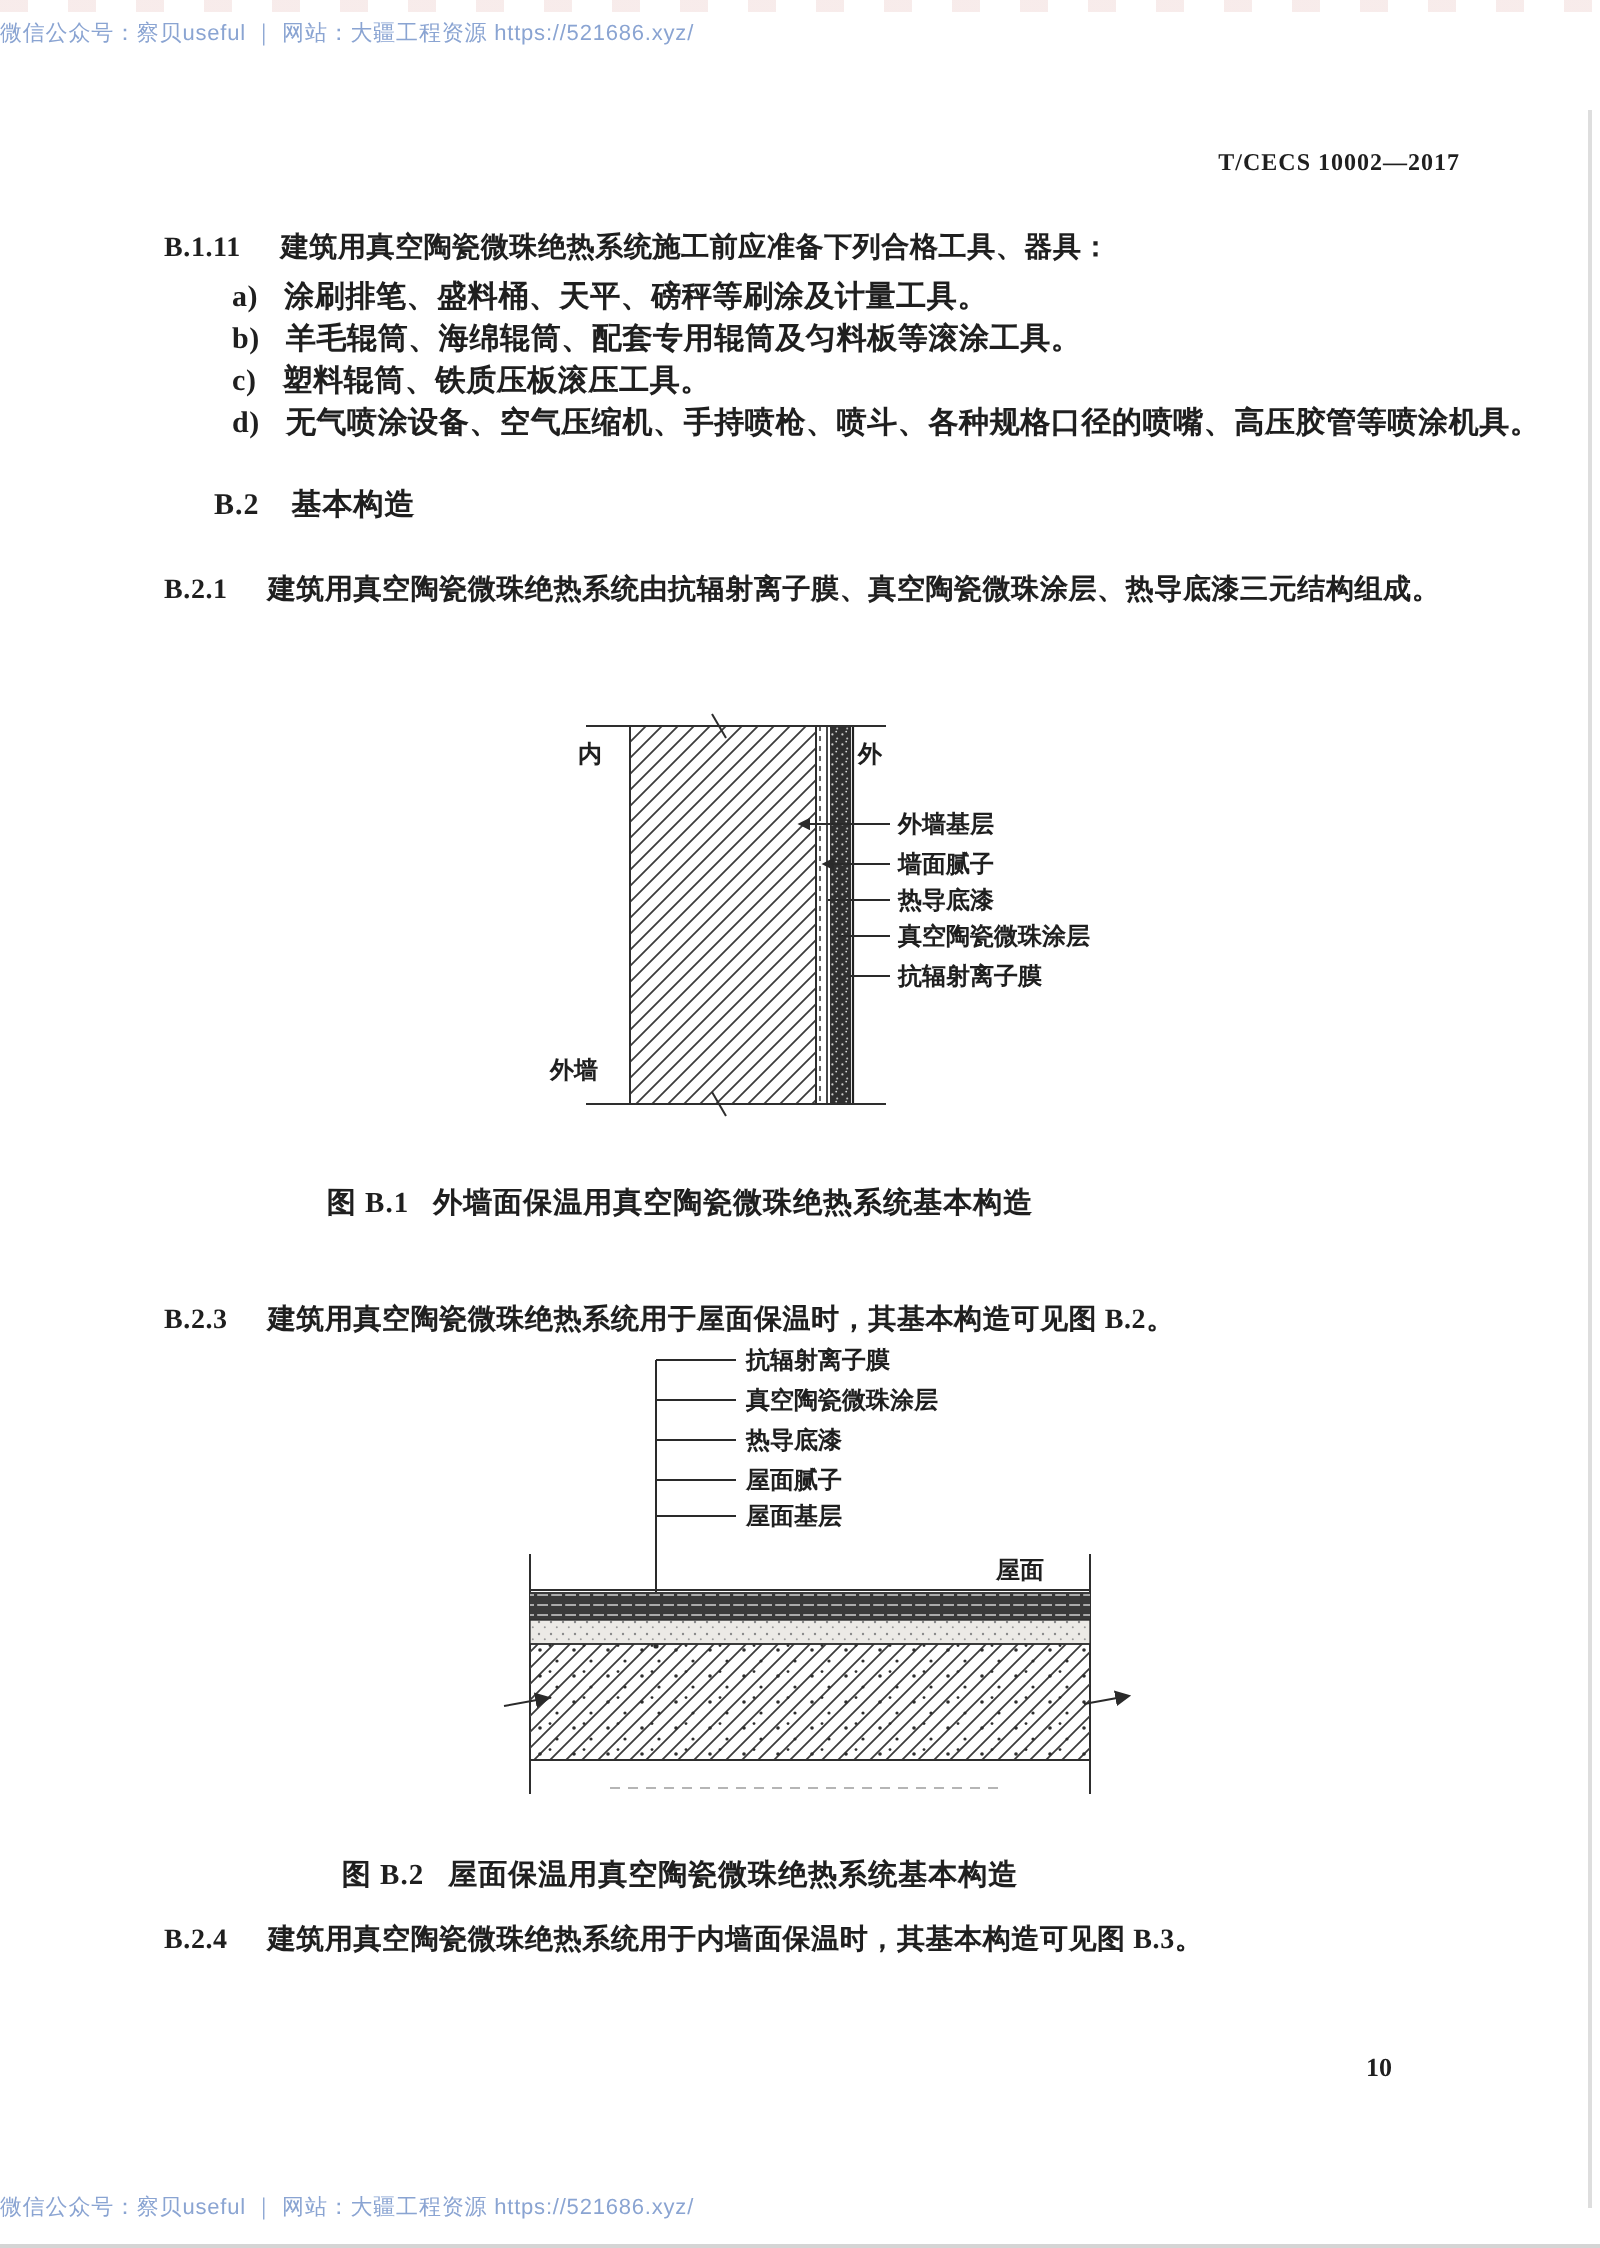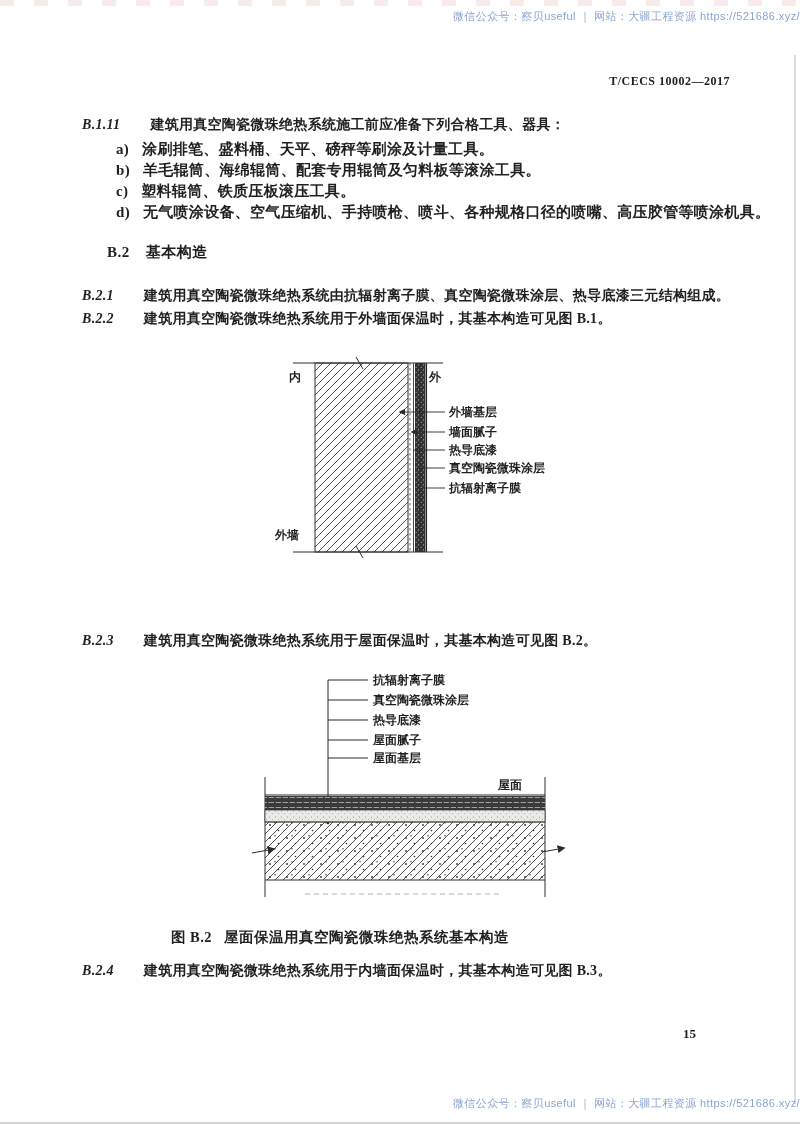--- a/index.html
+++ b/index.html
@@ -7,32 +7,32 @@
     position:relative;width:800px;height:1124px;background:#ffffff;
     font-family:"Liberation Serif","DejaVu Serif",serif;color:#1f1f1f;overflow:hidden;
   }
   .top-watermark{
     position:absolute;top:0;left:0;right:0;height:6px;opacity:.55;
     background:repeating-linear-gradient(90deg, rgba(228,185,182,.5) 0 14px, transparent 14px 34px);
   }
   .edge-right{position:absolute;top:55px;bottom:20px;right:4px;width:2px;background:#dedede;}
   .edge-bottom{position:absolute;left:0;right:0;bottom:0;height:2px;background:#d5d5d5;}
   .link-line{
-    position:absolute;left:0;width:100%;text-align:right;
+    position:absolute;left:0;width:100%;text-align:left;
     color:#8aa4d2;font-size:11px;letter-spacing:.4px;
     font-family:"Liberation Sans","DejaVu Sans",sans-serif;
   }
   .header-line{top:9px;}
   .footer-line{top:1096px;}
   .doc-code{
     position:absolute;top:74px;right:70px;font-weight:700;font-size:12px;letter-spacing:.5px;
     font-family:"Liberation Serif","DejaVu Serif",serif;
   }
   .para{position:absolute;left:82px;width:650px;font-size:14px;font-weight:600;letter-spacing:.3px;line-height:1.35;}
-  .para .num{font-weight:700;margin-right:30px;font-style:italic;}
+  .para .num{font-weight:700;margin-right:20px;}
   .items{position:absolute;left:82px;width:650px;font-size:15px;font-weight:600;letter-spacing:.3px;}
   .item{padding-left:34px;height:21px;line-height:21px;white-space:nowrap;}
   .item .marker{margin-right:13px;}
   .section-head{position:absolute;left:82px;font-size:15px;font-weight:700;letter-spacing:.5px;}
   .section-head .num{margin-right:16px;margin-left:25px;}
   .fig-caption{
     position:absolute;left:80px;width:520px;text-align:center;
     font-size:14.5px;font-weight:700;letter-spacing:.5px;
   }
   .fig-caption .fig-num{margin-right:12px;}
@@ -73,23 +73,20 @@
   </div>
 
   <div class="section-head" style="top:243px">
     <span class="num">B.2</span><span>基本构造</span>
   </div>
 
   <div class="para" style="top:287px">
     <span class="num">B.2.1</span><span>建筑用真空陶瓷微珠绝热系统由抗辐射离子膜、真空陶瓷微珠涂层、热导底漆三元结构组成。</span>
   </div>
 
-  <div class="para" style="top:310px">
-    <span class="num">B.2.2</span><span>建筑用真空陶瓷微珠绝热系统用于外墙面保温时，其基本构造可见图 B.1。</span>
-  </div>
 
   <svg style="left:235px;top:355px" width="330" height="215" viewBox="0 0 330 215">
     <defs>
       <pattern id="hatch1" patternUnits="userSpaceOnUse" width="8" height="8">
         <path d="M-2,10 L10,-2 M-2,2 L2,-2 M6,10 L10,6" stroke="#3c3c3c" stroke-width="0.9" fill="none"></path>
       </pattern>
       <pattern id="stippleD" patternUnits="userSpaceOnUse" width="5" height="5">
         <rect width="5" height="5" fill="#2f2f2f"></rect>
         <circle cx="1.2" cy="2.2" r="0.55" fill="#cfcfcf"></circle>
         <circle cx="3.6" cy="4.2" r="0.5" fill="#bdbdbd"></circle>
@@ -122,22 +119,25 @@
     <line x1="210" y1="113" x2="184" y2="113" stroke="#2a2a2a" stroke-width="0.9"></line>
     <line x1="210" y1="133" x2="190" y2="133" stroke="#2a2a2a" stroke-width="0.9"></line>
 
     <text x="214" y="61">外墙基层</text>
     <text x="214" y="81">墙面腻子</text>
     <text x="214" y="99">热导底漆</text>
     <text x="214" y="117">真空陶瓷微珠涂层</text>
     <text x="214" y="137">抗辐射离子膜</text>
   </svg>
 
-
-  <div class="para" style="top:632px">
+  <div class="fig-caption" style="top:592px">
+    <span class="fig-num">图 B.1</span><span>外墙面保温用真空陶瓷微珠绝热系统基本构造</span>
+  </div>
+
+  <div class="para" style="top:652px">
     <span class="num">B.2.3</span><span>建筑用真空陶瓷微珠绝热系统用于屋面保温时，其基本构造可见图 B.2。</span>
   </div>
 
   <svg style="left:250px;top:665px" width="320" height="245" viewBox="0 0 320 245">
     <defs>
       <pattern id="membrane" patternUnits="userSpaceOnUse" width="7" height="5">
         <rect width="7" height="5" fill="#3a3a3a"></rect>
         <path d="M0,2.5 h7" stroke="#cfcfcf" stroke-width="0.7" stroke-dasharray="3,1.6"></path>
       </pattern>
       <pattern id="stippleL" patternUnits="userSpaceOnUse" width="6" height="6">
@@ -189,17 +189,17 @@
   </svg>
 
   <div class="fig-caption" style="top:928px">
     <span class="fig-num">图 B.2</span><span>屋面保温用真空陶瓷微珠绝热系统基本构造</span>
   </div>
 
   <div class="para" style="top:962px">
     <span class="num">B.2.4</span><span>建筑用真空陶瓷微珠绝热系统用于内墙面保温时，其基本构造可见图 B.3。</span>
   </div>
 
-  <div class="page-number">15</div>
+  <div class="page-number">10</div>
 
   <div class="link-line footer-line">微信公众号：察贝useful ｜ 网站：大疆工程资源 https://521686.xyz/</div>
 
 </div>
 
 </body></html>

